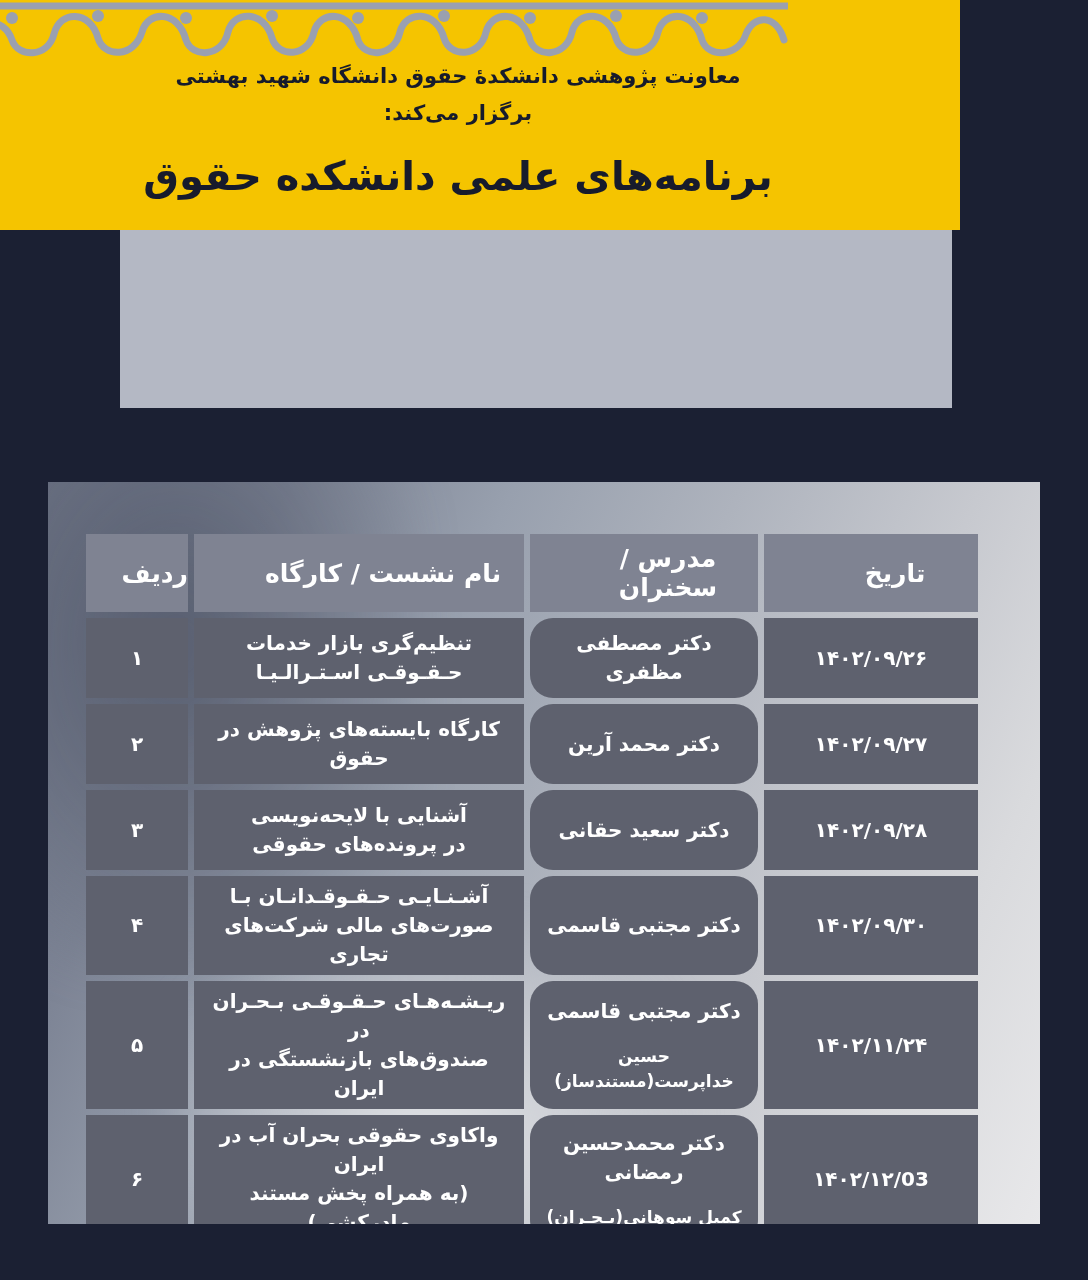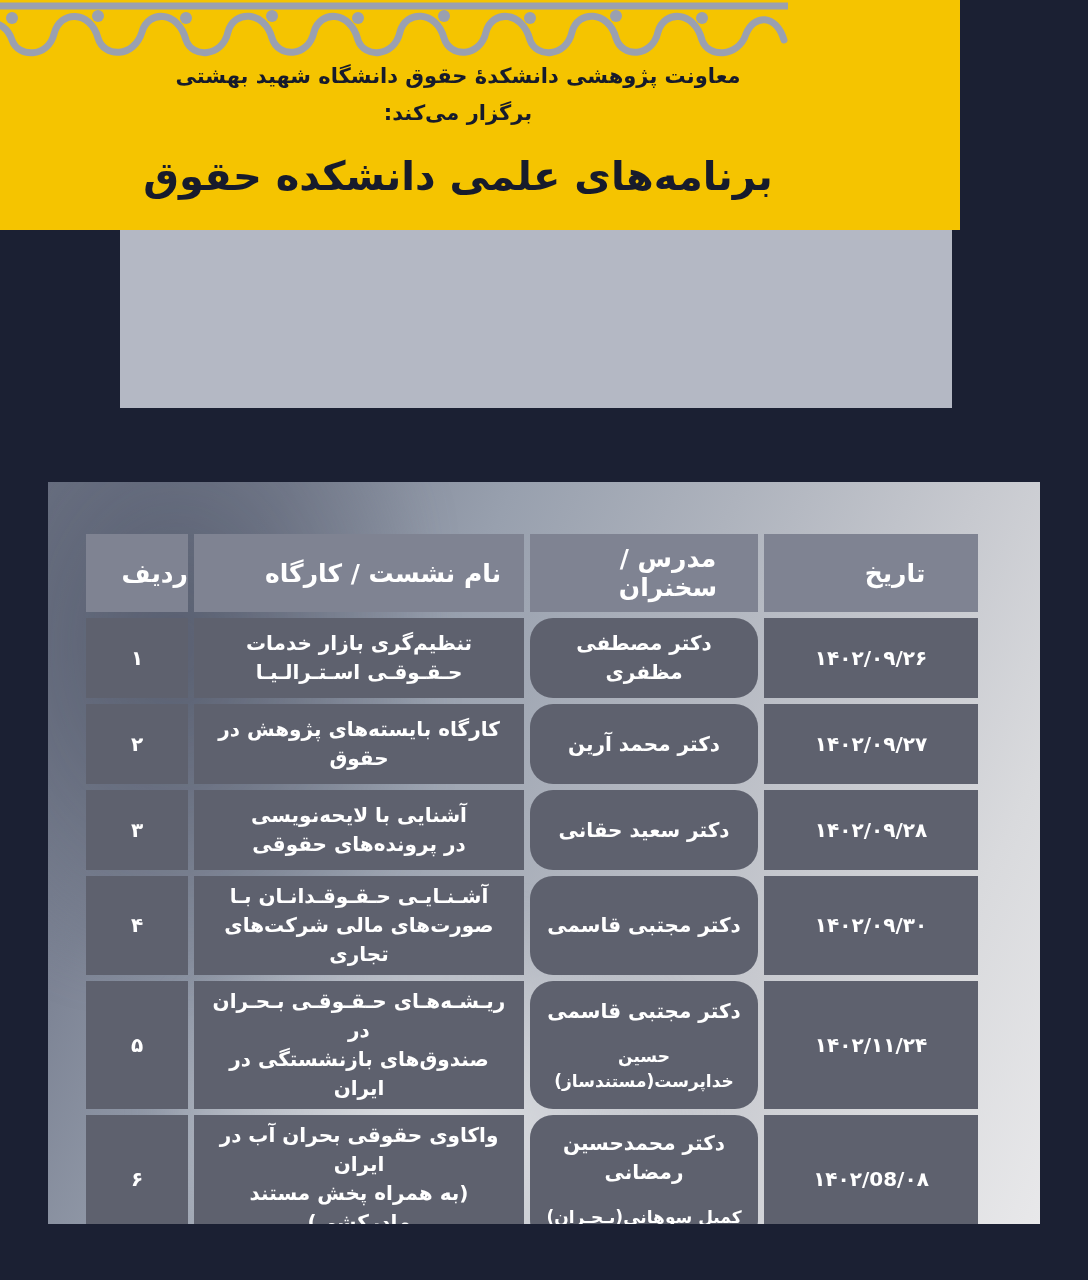--- a/index.html
+++ b/index.html
@@ -271,21 +271,21 @@
               <span class="sub">حسین خداپرست(مستندساز)</span>
             </td>
             <td class="cell-title">
               <span>ریـشـه‌هـای حـقـوقـی بـحـران در</span>
               <span class="l2">صندوق‌های بازنشستگی در ایران</span>
             </td>
             <td class="cell-row">۵</td>
           </tr>
 
           <tr>
-            <td class="cell-date">۱۴۰۲/08/۰۸</td>
+            <td class="cell-date">۱۴۰۲/۱۲/03</td>
             <td class="cell-speaker">
               <span>دکتر محمدحسین رمضانی</span>
               <span class="sub">کمیل سوهانی(بـحـران)</span>
             </td>
             <td class="cell-title">
               <span>واکاوی حقوقی بحران آب در ایران</span>
               <span class="l2">(به همراه پخش مستند مادرکشی)</span>
             </td>
             <td class="cell-row">۶</td>
           </tr>

